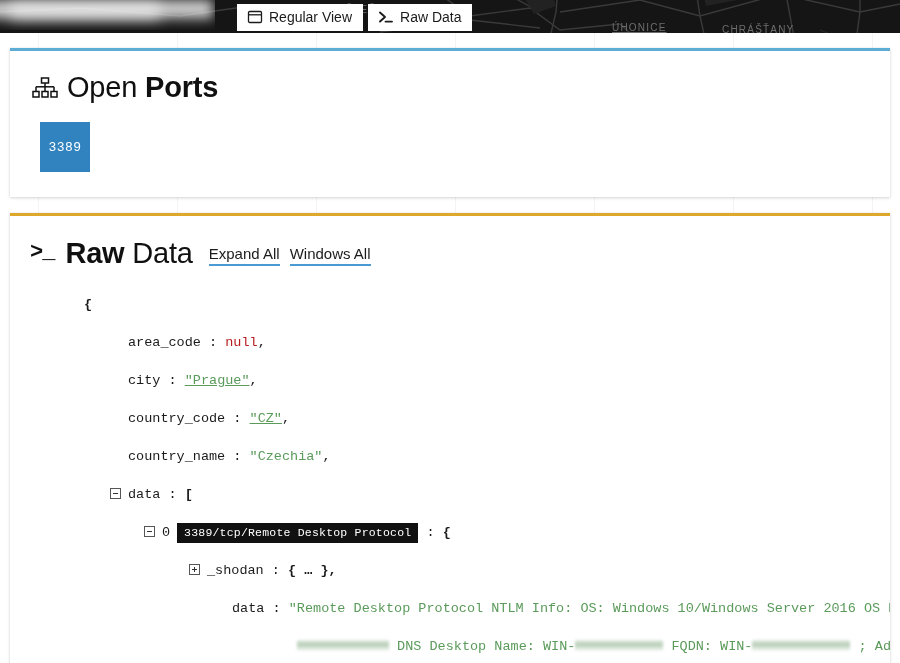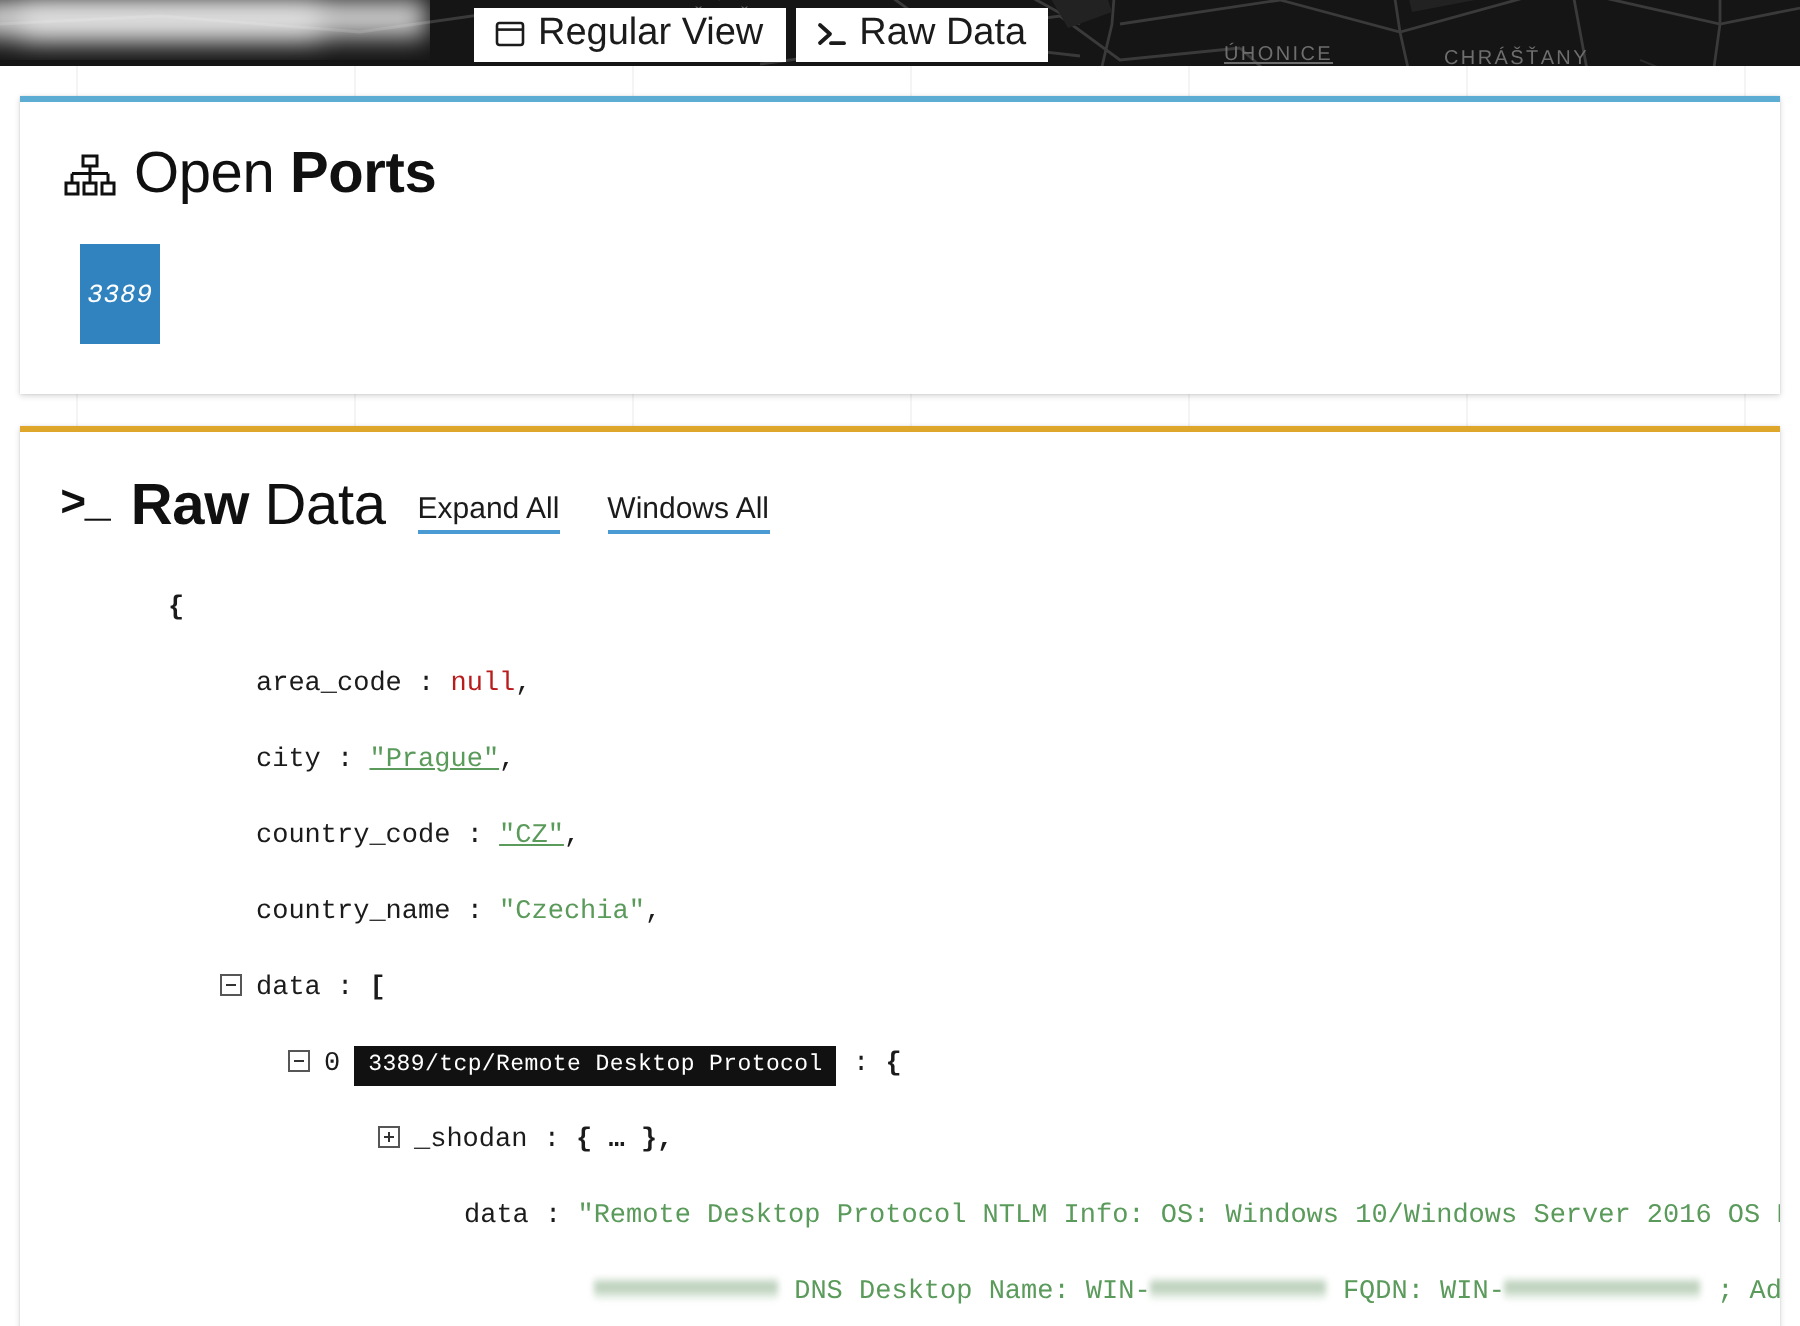--- a/index.html
+++ b/index.html
@@ -89,21 +89,21 @@
     gap: 5px;
     z-index: 6;
   }
   .tab {
     display: flex;
     align-items: center;
     gap: 6px;
     background: #ffffff;
     color: #1b1b1b;
     padding: 4px 11px 5px 10px;
-    font-size: 19px;
+    font-size: 14px;
     line-height: 18px;
     font-family: "Liberation Sans", sans-serif;
     cursor: pointer;
     white-space: nowrap;
     border: none;
   }
   .tab .tab-icon {
     display: inline-flex;
     align-items: center;
     justify-content: center;
@@ -181,33 +181,32 @@
     top: 23px;
   }
   .ports-list {
     position: absolute;
     left: 30px;
     top: 71px;
     display: flex;
     gap: 10px;
   }
   .port-chip {
-    width: 40px;
+    width: 50px;
     height: 50px;
     background: #3183bf;
     color: #ffffff;
     display: flex;
     align-items: center;
     justify-content: center;
     font-family: "Liberation Mono", monospace;
     font-size: 13px;
     letter-spacing: 0.4px;
     cursor: pointer;
     user-select: none;
-    font-style: italic;
   }
 
   
   .raw-head {
     position: absolute;
     left: 20px;
     top: 24px;
     display: flex;
     align-items: baseline;
     gap: 16px;
@@ -218,21 +217,21 @@
     font-size: 22px;
     font-weight: 700;
     color: #101010;
     line-height: 24px;
     letter-spacing: -1px;
     margin-right: 2px;
   }
   .raw-actions {
     display: flex;
     align-items: baseline;
-    gap: 24px;
+    gap: 10px;
     position: relative;
     top: 1px;
   }
   .raw-action {
     font-size: 15px;
     line-height: 19px;
     color: #1b1b1b;
     border-bottom: 2px solid #4a9ad4;
     padding-bottom: 1px;
     cursor: pointer;

